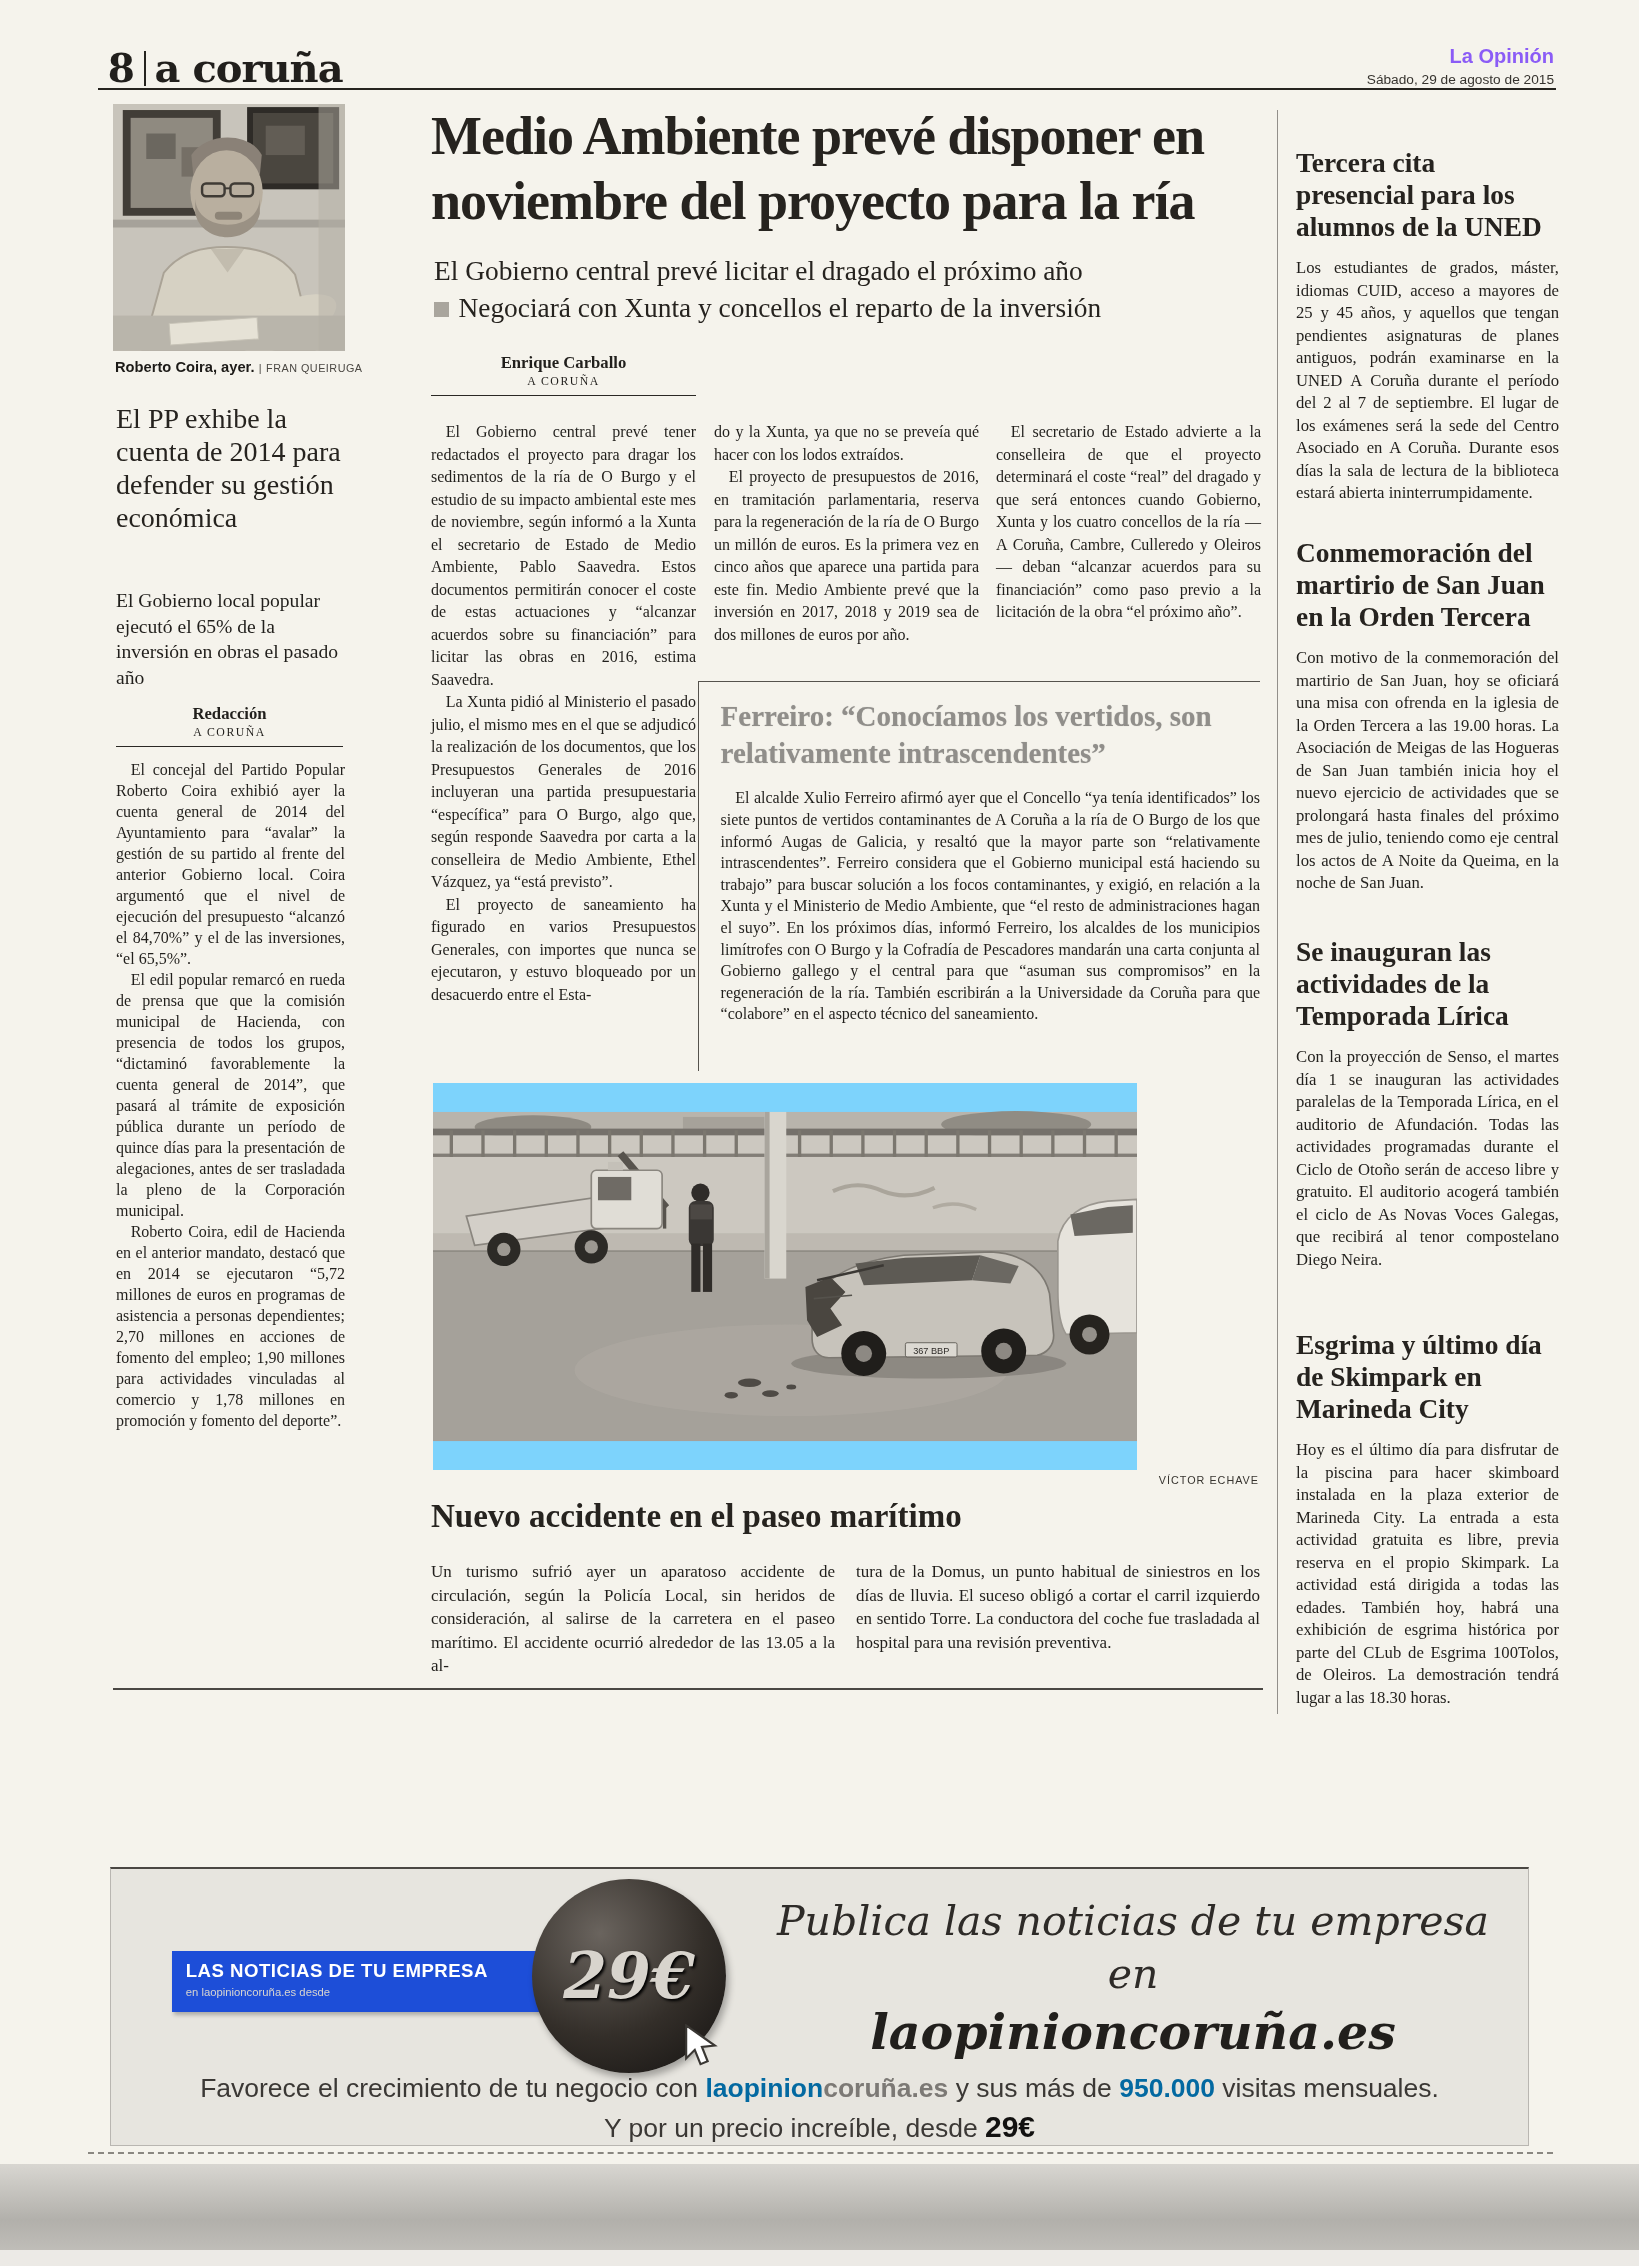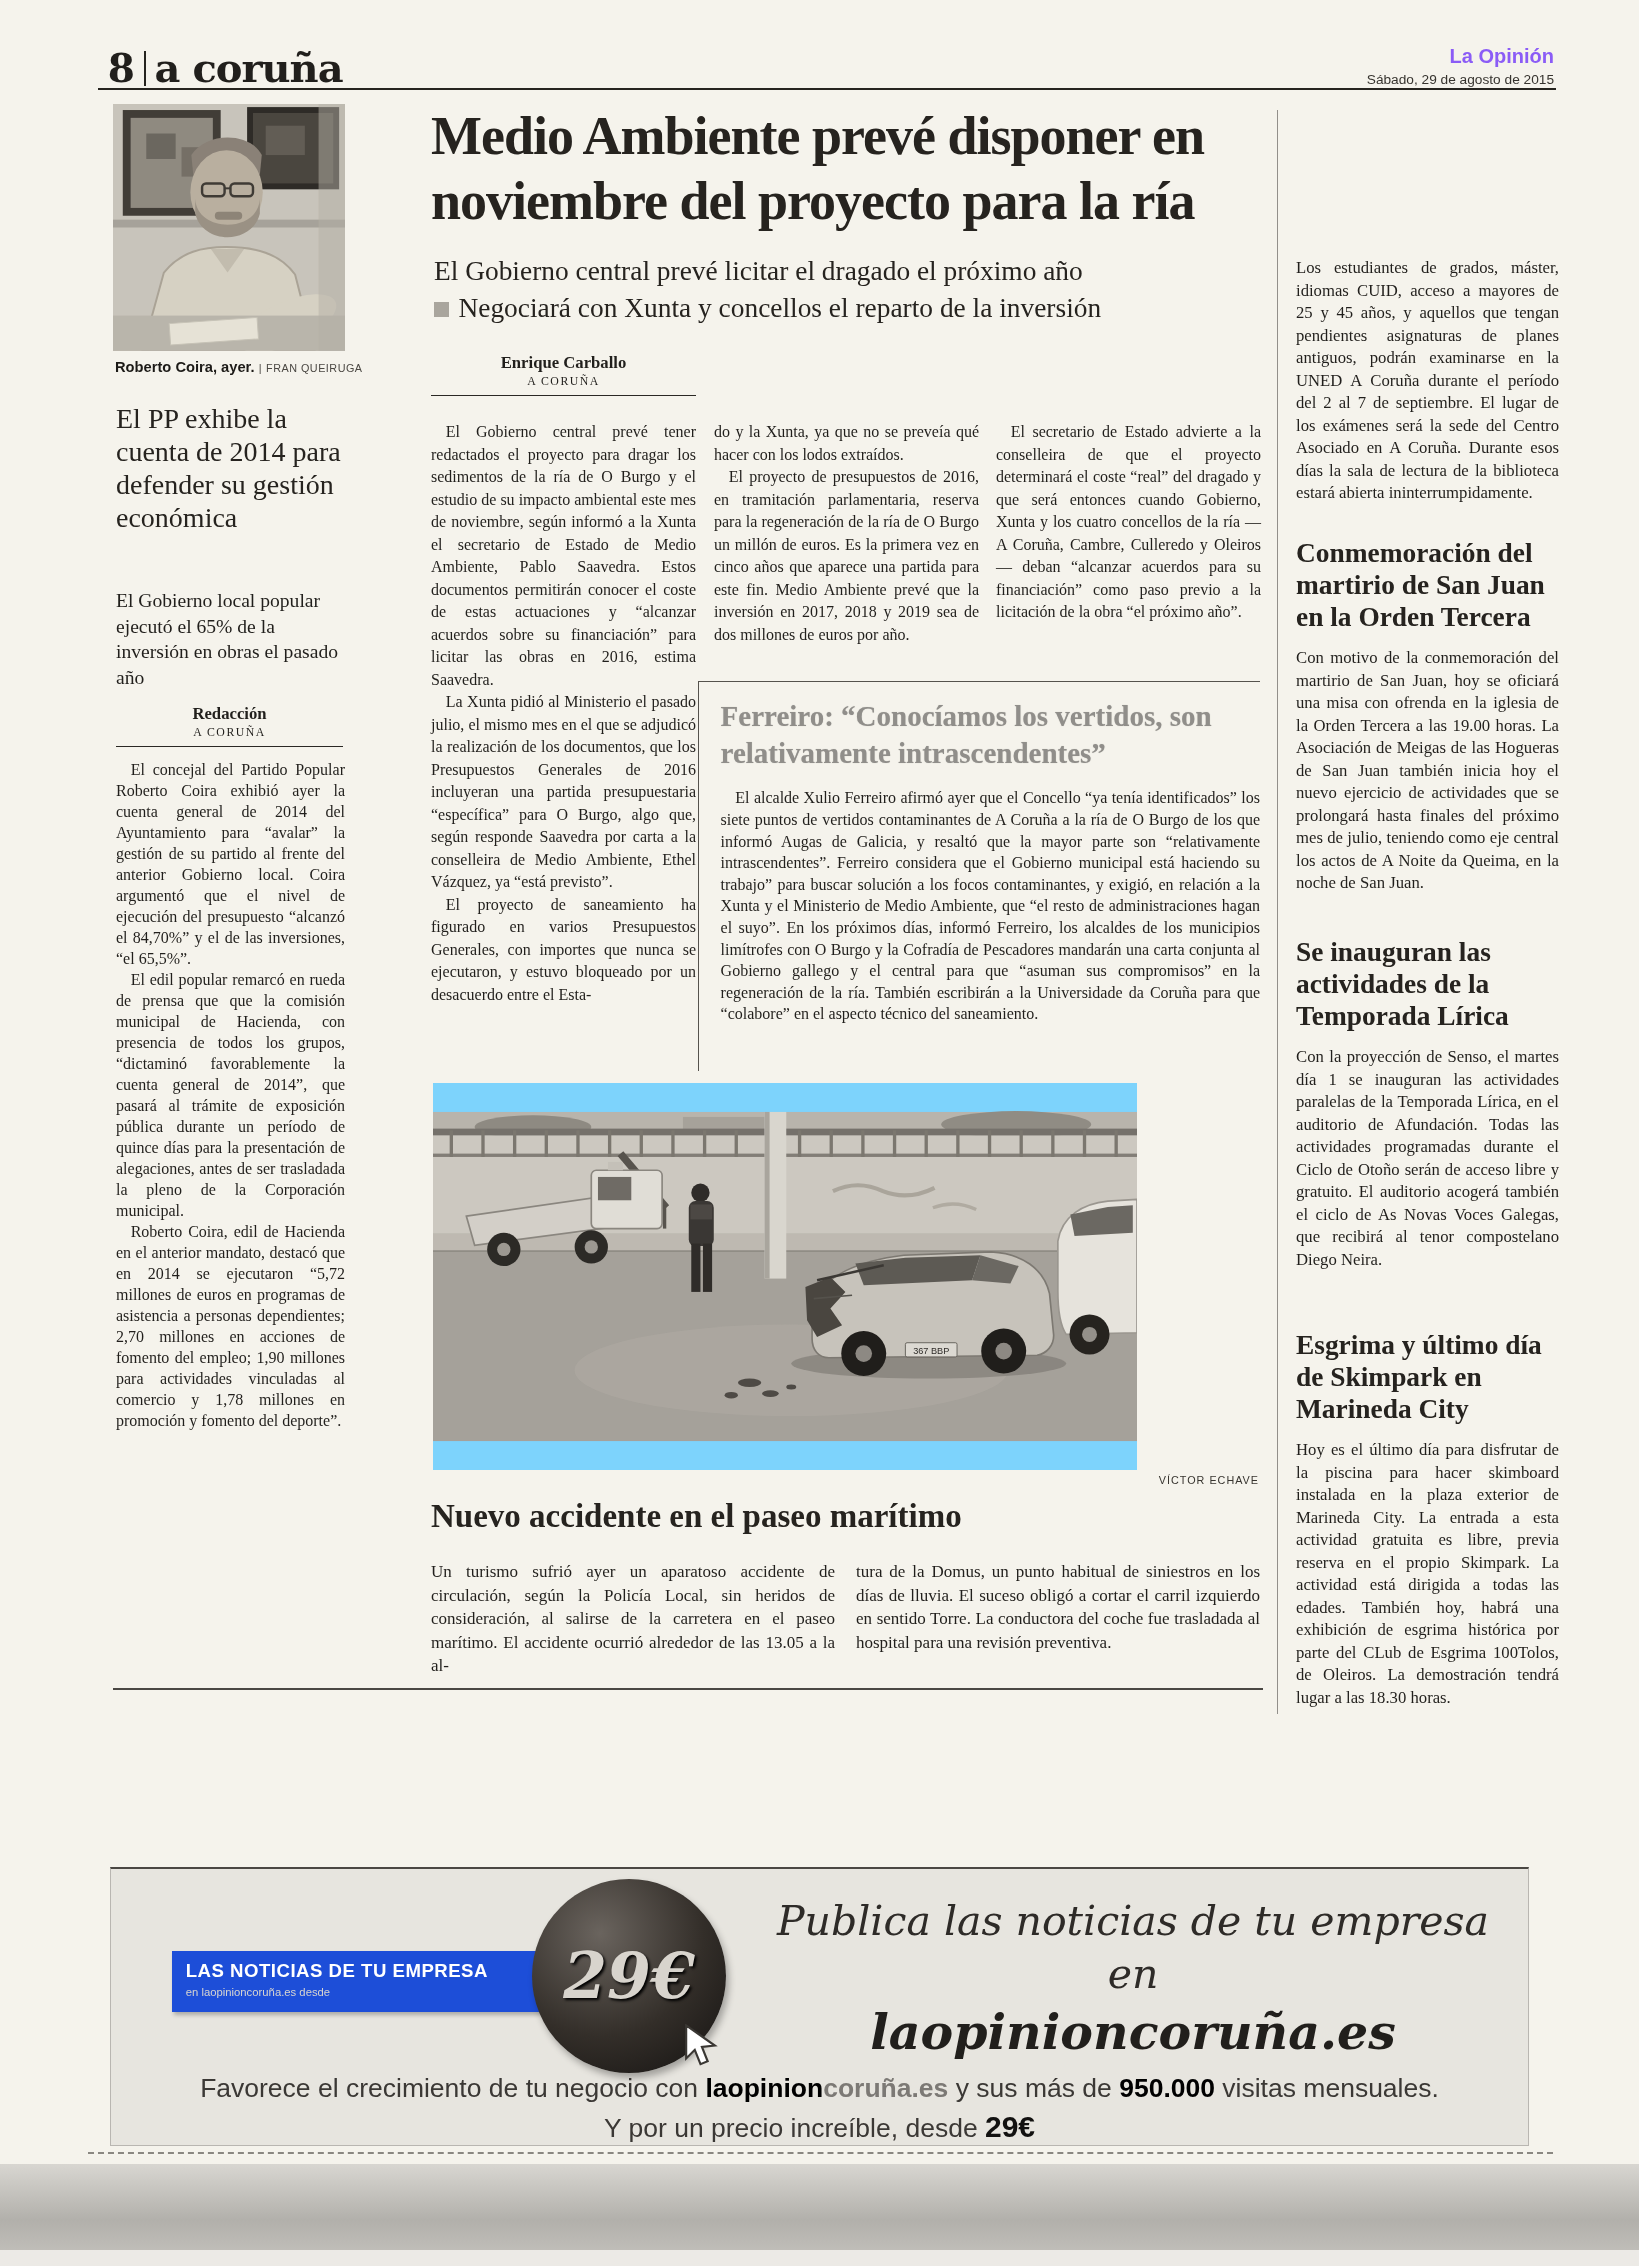--- a/index.html
+++ b/index.html
@@ -75,21 +75,21 @@
   .ad-circle { position:absolute; left:421px; top:9.8px; width:194px; height:194px; border-radius:50%;
                background:radial-gradient(circle at 35% 28%, #6a645e, #332e29 55%, #131110);
                display:flex; align-items:center; justify-content:center; box-shadow:2.9px 4.9px 7.8px rgba(0,0,0,.3); }
   .ad-price { font-family:"DejaVu Serif", serif; font-style:italic; font-weight:bold; font-size:63px;
               color:#d8d4cd; text-shadow:2px 2px 2.9px #000; }
   .ad-cursor { position:absolute; left:572px; top:155px; width:35px; height:43px; }
   .ad-script { position:absolute; left:635px; top:25.5px; width:774px; text-align:center; color:#2e2b28; }
   .ad-script-line { font-family:"DejaVu Serif", serif; font-style:italic; font-size:41px; line-height:53px; }
   .ad-script-domain { font-family:"DejaVu Serif", serif; font-style:italic; font-weight:bold; font-size:49px; line-height:63px; color:#211f1c; }
   .ad-tagline { position:absolute; left:0; top:204px; width:100%; text-align:center; font-family:"Liberation Sans", sans-serif; font-size:26.5px; color:#3b3835; }
-  .ad-tagline .b  { font-weight:bold; color:#000000; }
+  .ad-tagline .b  { font-weight:bold; color:#0369a1; }
   .ad-tagline .g  { font-weight:bold; color:#7c7975; }
   .ad-tagline2 { position:absolute; left:0; top:241px; width:100%; text-align:center; font-family:"Liberation Sans", sans-serif; font-size:26.5px; color:#3b3835; }
   .ad-tagline2 .price2 { font-weight:bold; font-size:30px; color:#121110; }
 
   
   .dashed-line { position:absolute; left:88px; top:2152px; width:1465px; border-top:2px dashed #8a8781; }
   .scan-bottom { position:absolute; left:0; top:2164px; width:100%; height:102px;
                  background:linear-gradient(#d8d6d1, #b2b0ab 55%, #c6c4bf); }
   .scan-white { position:absolute; left:0; top:2250px; width:100%; height:15.7px; background:#eceae6; }
 </style>
@@ -271,20 +271,21 @@
     </svg>
   </div>
   <div class="acc-credit">VÍCTOR ECHAVE</div>
 
   <h2 class="acc-head">Nuevo accidente en el paseo marítimo</h2>
   <div class="acc-col a1">Un turismo sufrió ayer un aparatoso accidente de circulación, según la Policía Local, sin heridos de consideración, al salirse de la carretera en el paseo marítimo. El accidente ocurrió alrededor de las 13.05 a la al-</div>
   <div class="acc-col a2">tura de la Domus, un punto habitual de siniestros en los días de lluvia. El suceso obligó a cortar el carril izquierdo en sentido Torre. La conductora del coche fue trasladada al hospital para una revisión preventiva.</div>
   <div class="hr-bottom"></div>
 
   <div class="vrule-right"></div>
+  <h3 class="brief-head" style="top:147px">Tercera cita presencial para los alumnos de la UNED</h3>
   <div class="brief-body" style="top:257px">Los estudiantes de grados, máster, idiomas CUID, acceso a mayores de 25 y 45 años, y aquellos que tengan pendientes asignaturas de planes antiguos, podrán examinarse en la UNED A Coruña durante el período del 2 al 7 de septiembre. El lugar de los exámenes será la sede del Centro Asociado en A Coruña. Durante esos días la sala de lectura de la biblioteca estará abierta ininterrumpidamente.</div>
   <h3 class="brief-head" style="top:537px">Conmemoración del martirio de San Juan en la Orden Tercera</h3>
   <div class="brief-body" style="top:647px">Con motivo de la conmemoración del martirio de San Juan, hoy se oficiará una misa con ofrenda en la iglesia de la Orden Tercera a las 19.00 horas. La Asociación de Meigas de las Hogueras de San Juan también inicia hoy el nuevo ejercicio de actividades que se prolongará hasta finales del próximo mes de julio, teniendo como eje central los actos de A Noite da Queima, en la noche de San Juan.</div>
   <h3 class="brief-head" style="top:936px">Se inauguran las actividades de la Temporada Lírica</h3>
   <div class="brief-body" style="top:1046px">Con la proyección de Senso, el martes día 1 se inauguran las actividades paralelas de la Temporada Lírica, en el auditorio de Afundación. Todas las actividades programadas durante el Ciclo de Otoño serán de acceso libre y gratuito. El auditorio acogerá también el ciclo de As Novas Voces Galegas, que recibirá al tenor compostelano Diego Neira.</div>
   <h3 class="brief-head" style="top:1329px">Esgrima y último día de Skimpark en Marineda City</h3>
   <div class="brief-body" style="top:1439px">Hoy es el último día para disfrutar de la piscina para hacer skimboard instalada en la plaza exterior de Marineda City. La entrada a esta actividad gratuita es libre, previa reserva en el propio Skimpark. La actividad está dirigida a todas las edades. También hoy, habrá una exhibición de esgrima histórica por parte del CLub de Esgrima 100Tolos, de Oleiros. La demostración tendrá lugar a las 18.30 horas.</div>
 
   <div class="ad">
     <div class="ad-ribbon">

